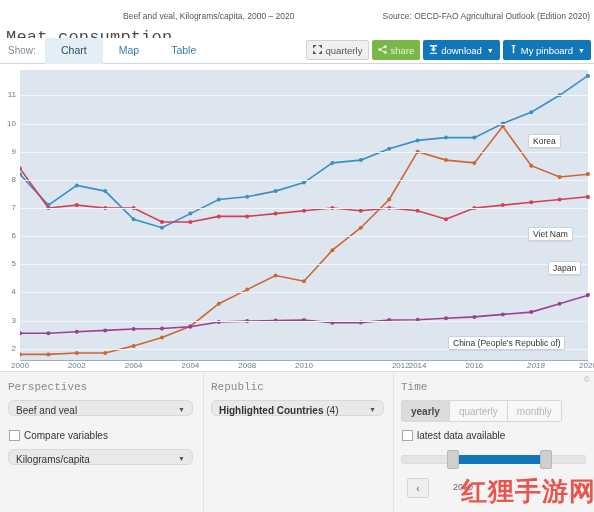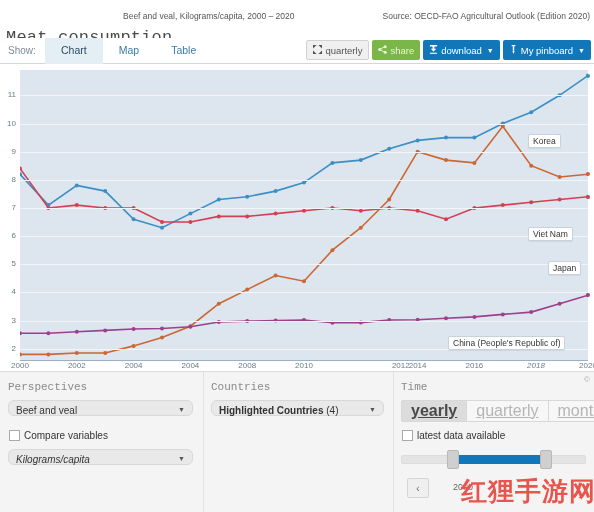--- a/index.html
+++ b/index.html
@@ -79,23 +79,22 @@
     position:absolute;height:16px;background:#e9e9e9;border:1px solid #d8d8d8;
     border-radius:6px;font-size:10px;color:#333;cursor:pointer;box-sizing:border-box;
   }
   .select .sel-text{position:absolute;left:7px;top:4px;white-space:nowrap;}
   .select .sel-caret{position:absolute;right:7px;top:5px;font-size:7px;color:#555;}
   .chk-row{position:absolute;font-size:10px;color:#333;display:flex;align-items:center;gap:4px;cursor:pointer;}
   .chk{width:9px;height:9px;border:1px solid #a9a9a9;background:#fff;display:inline-block;}
   .seg{position:absolute;display:flex;}
   .seg-item{
     height:22px;padding:0 9px;display:flex;align-items:center;justify-content:center;
-    font-size:16px;border:1px solid #d8d8d8;border-left:none;background:#f7f7f7;color:#b5b5b5;cursor:pointer;
+    font-size:10px;border:1px solid #d8d8d8;border-left:none;background:#f7f7f7;color:#b5b5b5;cursor:pointer;
     box-sizing:border-box;
-    text-decoration:underline;
   }
   .seg-item:first-child{border-left:1px solid #d8d8d8;border-radius:2px 0 0 2px;}
   .seg-item:last-child{border-radius:0 2px 2px 0;}
   .seg-item.active{background:#dcdcdc;color:#4a4a4a;font-weight:bold;}
 
   .slider{position:absolute;left:8px;top:78px;width:185px;height:18px;}
   .sl-track{position:absolute;left:0;top:5px;width:185px;height:9px;background:#e4e4e4;border:1px solid #dcdcdc;border-radius:2px;box-sizing:border-box;}
   .sl-range{position:absolute;top:5px;height:9px;background:#1277b8;}
   .sl-handle{position:absolute;top:0;width:12px;height:19px;background:#cfcfcf;border:1px solid #b8b8b8;border-radius:2px;box-sizing:border-box;}
   .nav-btn{
@@ -322,28 +321,28 @@
     <div class="panel-col col-persp">
       <div class="col-head" style="left:8px">Perspectives</div>
       <div class="select" style="left:8px;top:28px;width:185px;">
         <span class="sel-text">Beef and veal</span>
         <span class="sel-caret">▼</span>
       </div>
       <div class="chk-row" style="left:9px;top:58px;">
         <span class="chk"></span>
         <span>Compare variables</span>
       </div>
-      <div class="select" style="left:8px;top:77px;width:185px;font-style:italic;">
+      <div class="select" style="left:8px;top:77px;width:185px;">
         <span class="sel-text">Kilograms/capita</span>
         <span class="sel-caret">▼</span>
       </div>
     </div>
 
     <div class="panel-col col-countries">
-      <div class="col-head" style="left:8px">Countries</div>
+      <div class="col-head" style="left:8px">Republic</div>
       <div class="select" style="left:8px;top:28px;width:173px;">
         <span class="sel-text">
           <b>Highlighted Countries</b>
           <span>(4)</span>
         </span>
         <span class="sel-caret">▼</span>
       </div>
     </div>
 
     <div class="panel-col col-time">

